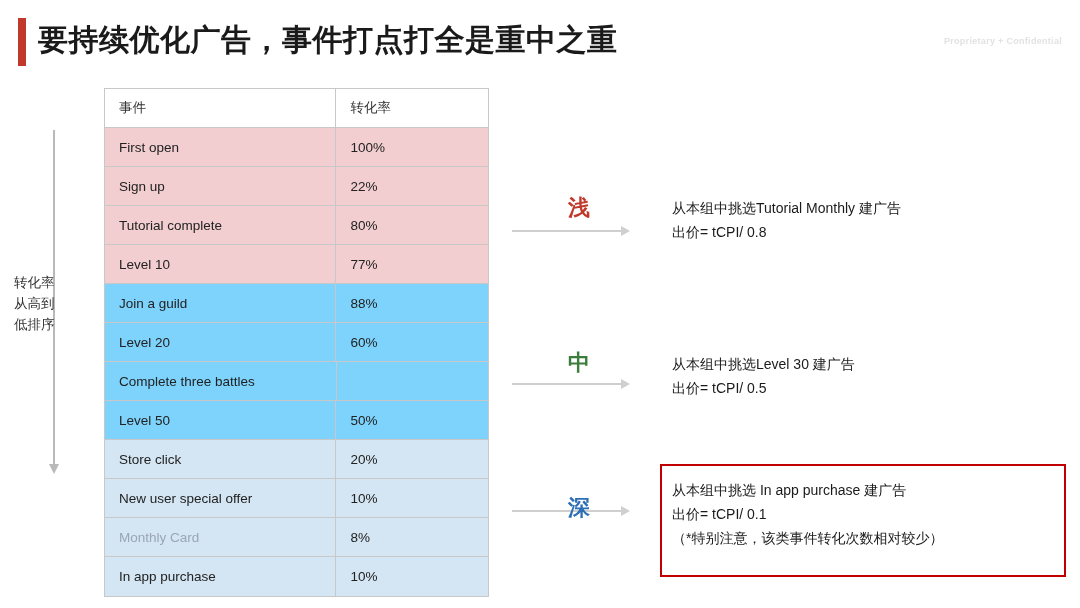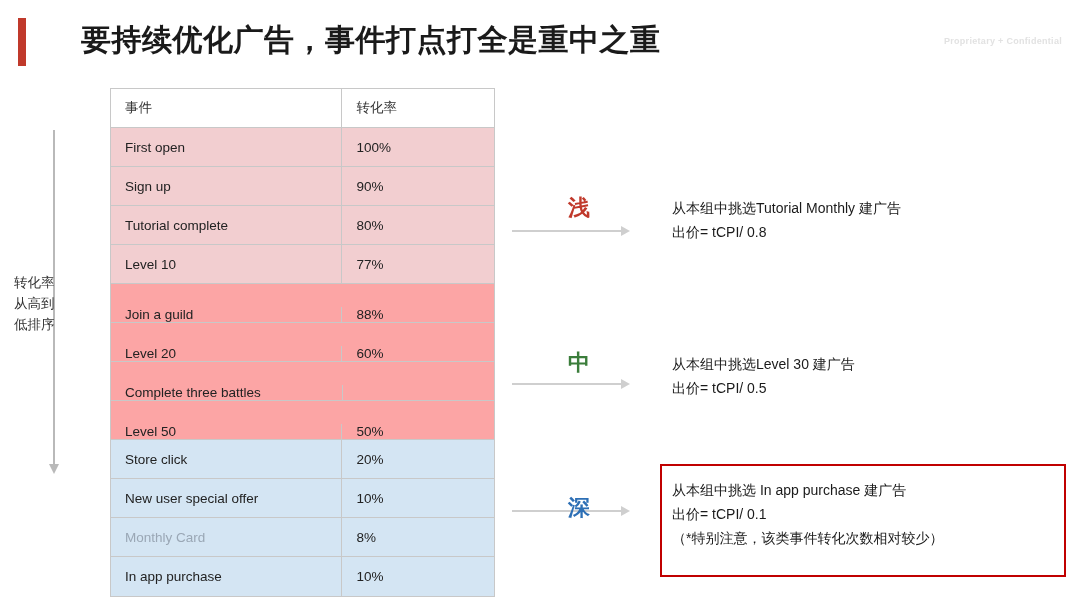--- a/index.html
+++ b/index.html
@@ -31,36 +31,35 @@
   }
   .slide-title {
     position: absolute;
     left: 38px;
     top: 20px;
     font-size: 30px;
     font-weight: bold;
     color: #1a1a1a;
     letter-spacing: 0.5px;
     white-space: nowrap;
-    margin-left: 43px;
   }
   .confidential {
     position: absolute;
     right: 18px;
     top: 36px;
     font-size: 9px;
     color: #e2e2e2;
     letter-spacing: 0.3px;
     font-weight: bold;
   }
 
   
   .table-wrap {
     position: absolute;
-    left: 110px;
+    left: 104px;
     top: 88px;
     width: 385px;
     border: 1px solid #c8c8c8;
     box-sizing: border-box;
   }
   .trow {
     display: flex;
     height: 39px;
     border-bottom: 1px solid #c8c8c8;
     box-sizing: border-box;
@@ -77,21 +76,21 @@
   .c-event {
     width: 232px;
     border-right: 1px solid #c8c8c8;
   }
   .c-rate {
     width: 152px;
   }
   .header-row .tcell { color: #333; }
   .header-row { background: #ffffff; }
   .band-red   { background: #f2ced0; text-align: right; }
-  .band-green { background: #fca5a5; align-items: flex-end; }
+  .band-green { background: #7dd3fc; }
   .band-blue  { background: #d4e5f3; }
   .muted { color: #9aa7b5; }
 
   
   .axis-arrow {
     position: absolute;
     left: 53px;
     top: 130px;
     width: 2px;
     height: 335px;
@@ -207,21 +206,21 @@
       <div class="tcell c-event">事件</div>
       <div class="tcell c-rate">转化率</div>
     </div>
 
     <div class="trow band-red">
       <div class="tcell c-event">First open</div>
       <div class="tcell c-rate">100%</div>
     </div>
     <div class="trow band-red">
       <div class="tcell c-event">Sign up</div>
-      <div class="tcell c-rate">90%</div>
+      <div class="tcell c-rate">22%</div>
     </div>
     <div class="trow band-red">
       <div class="tcell c-event">Tutorial complete</div>
       <div class="tcell c-rate">80%</div>
     </div>
     <div class="trow band-red">
       <div class="tcell c-event">Level 10</div>
       <div class="tcell c-rate">77%</div>
     </div>
 

